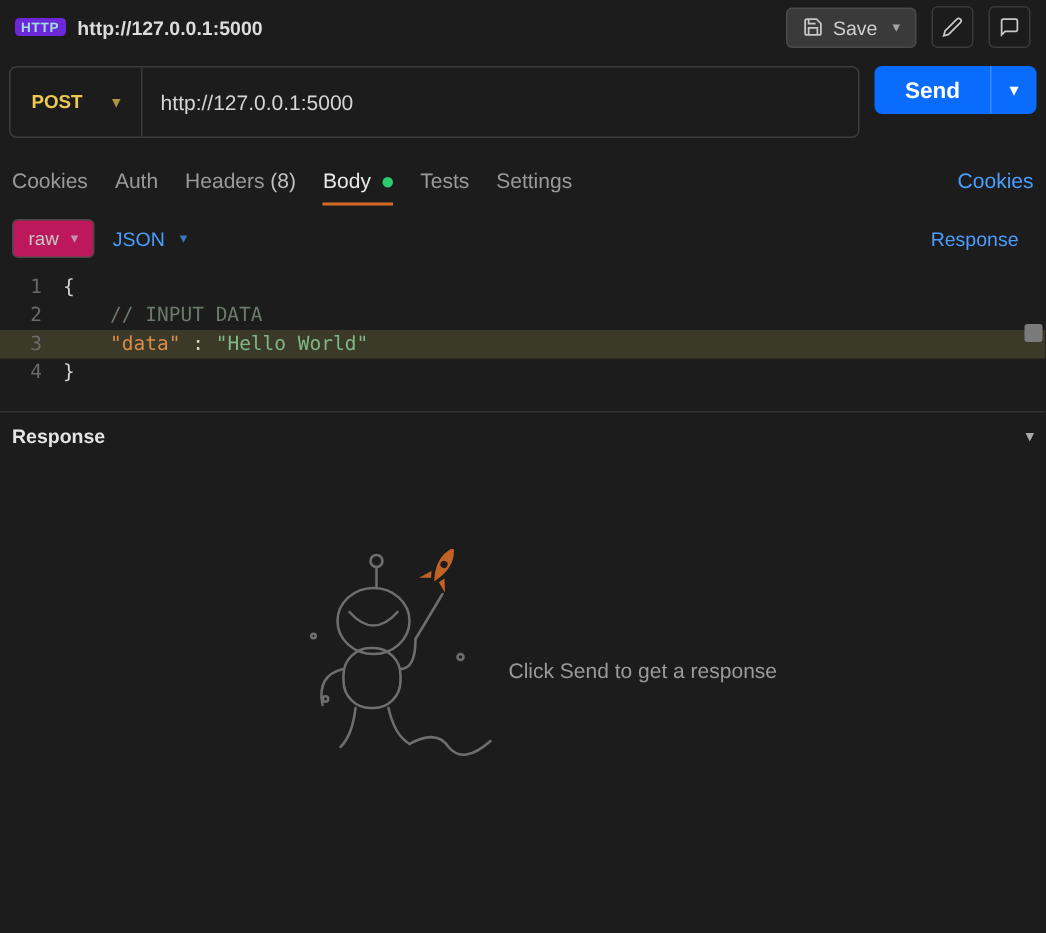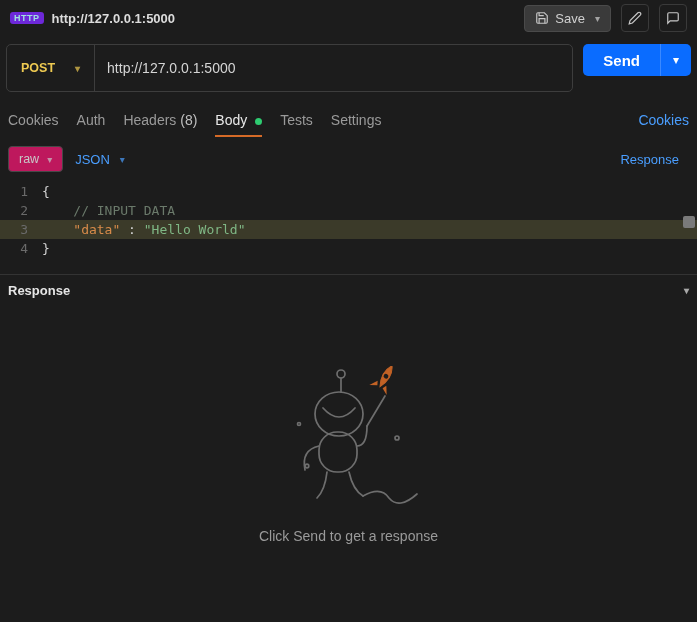--- a/index.html
+++ b/index.html
@@ -221,21 +221,21 @@
     align-items: center;
     justify-content: space-between;
     padding: 8px 8px;
     font-size: 13px;
     font-weight: 600;
     border-top: 1px solid #333;
     margin-top: 12px;
   }
   .resp-body {
     display: flex;
-    flex-direction: column;
+    flex-direction: row;
     align-items: center;
     justify-content: center;
     padding-top: 60px;
   }
   .illus { opacity: .9; }
   .resp-text {
     color: #9a9a9a;
     font-size: 14px;
     margin-top: 22px;
   }

